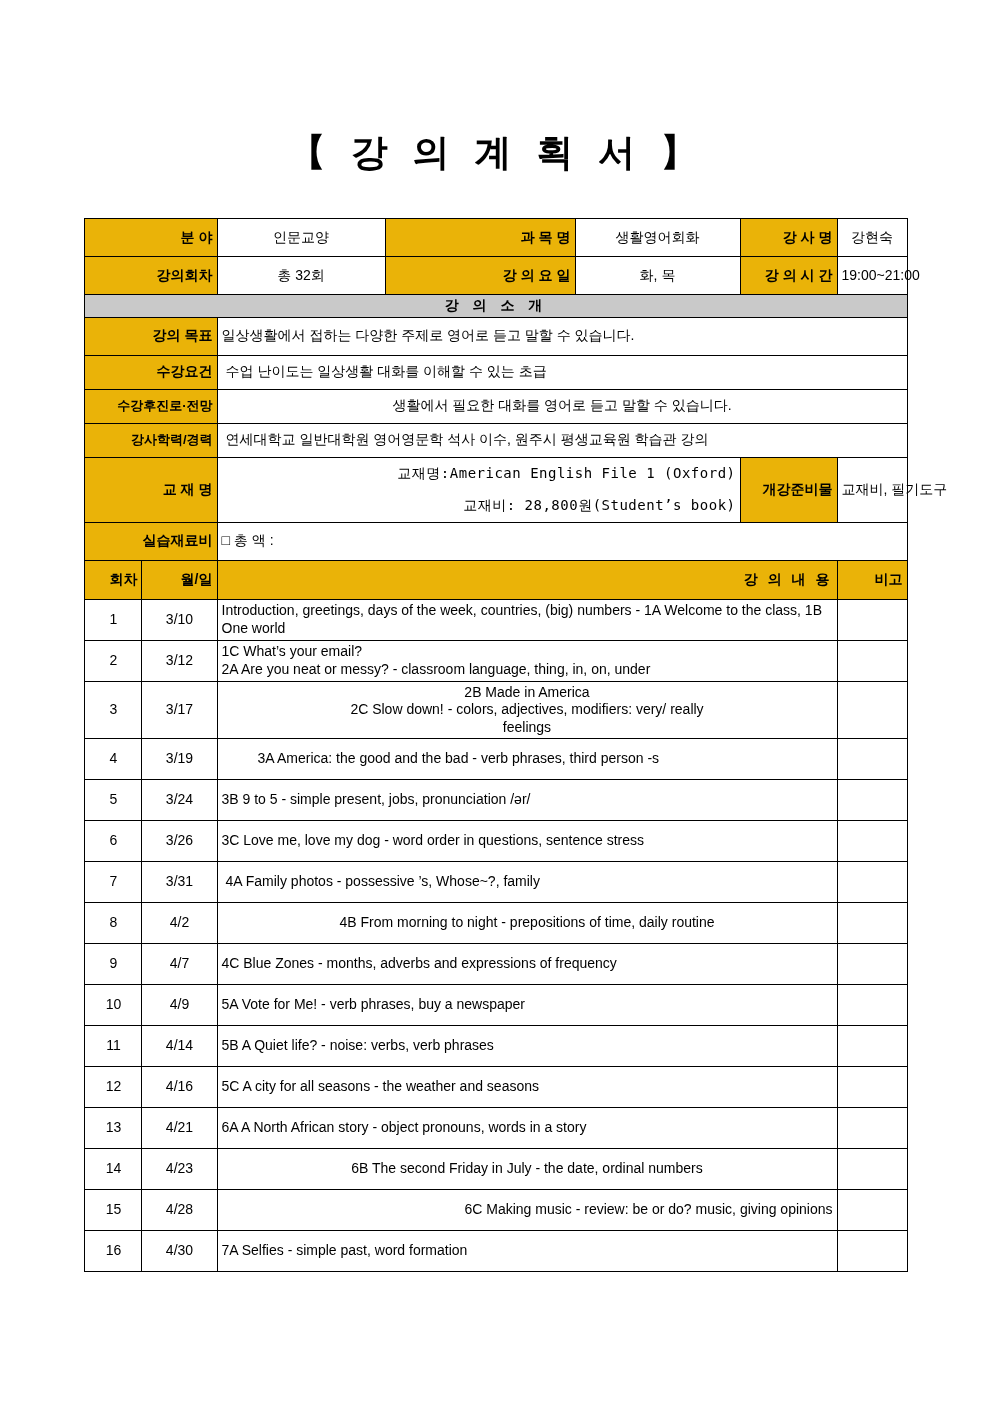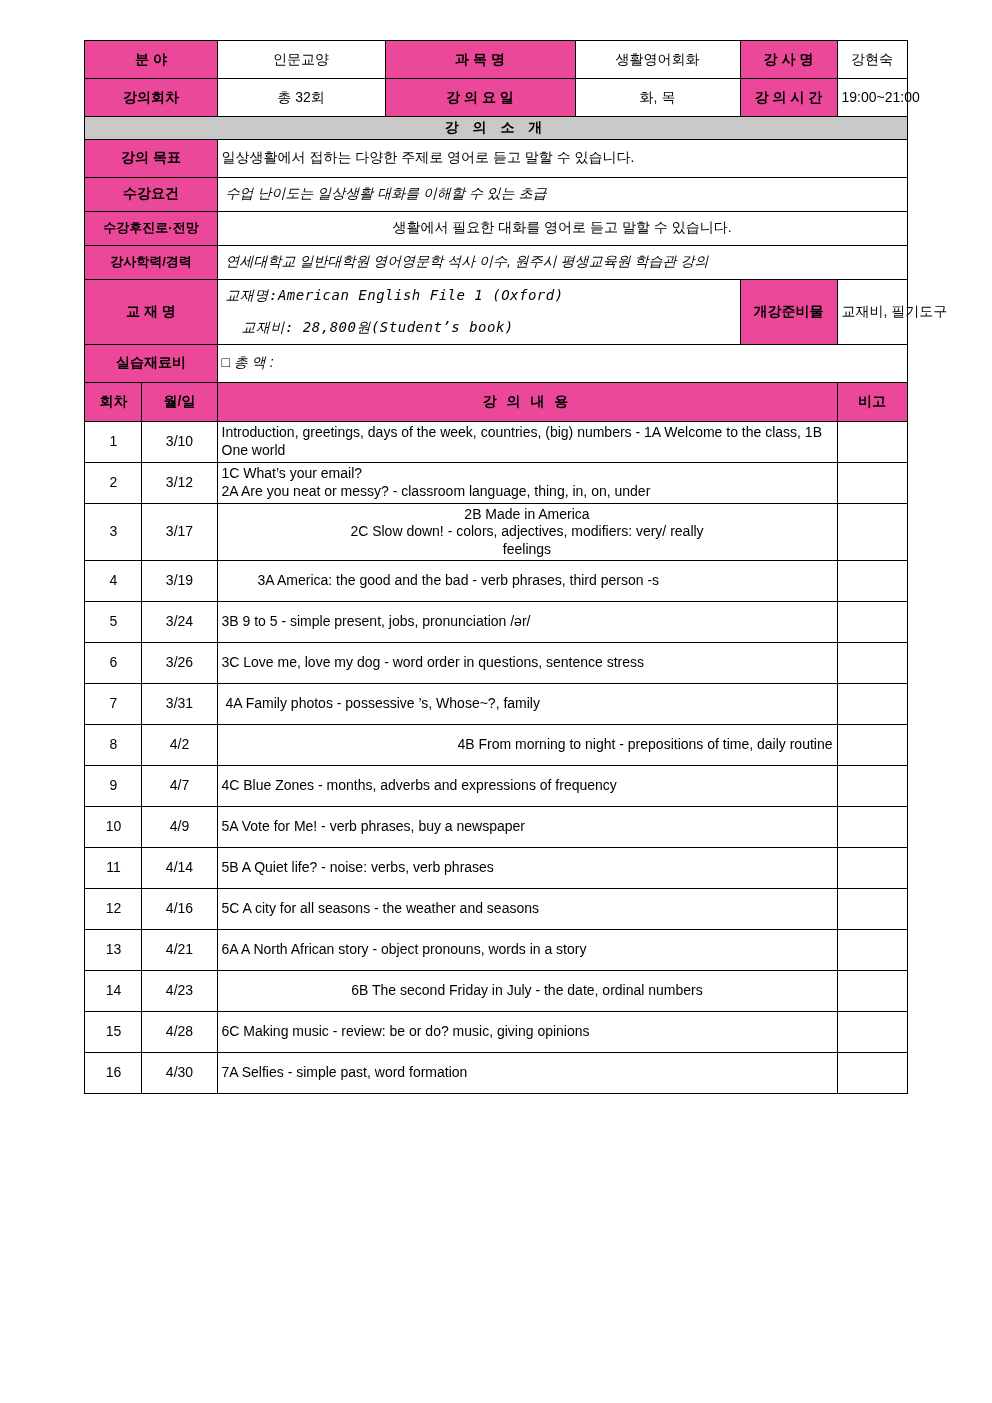--- a/index.html
+++ b/index.html
@@ -38,44 +38,45 @@
     table-layout: fixed;
   }
   table.sheet td {
     border: 1px solid #000000;
     padding: 2px 4px;
     vertical-align: middle;
     font-size: 14px;
     line-height: 1.25;
   }
   .shade-lite {
-    background: #ec4899;
-    text-align: center;
+    background: #eab308;
+    text-align: right;
     font-weight: bold;
     font-size: 14px;
   }
   .ctr { text-align: center; }
-  .lft { text-align: left; font-style: italic; }
+  .lft { text-align: left; }
   .big { font-size: 17px; }
   .mid { font-size: 15px; }
   .small { font-size: 12.5px; margin-top: 40px; }
   .sect-head {
     background: #c9c9c9;
     text-align: center;
     font-weight: bold;
     font-size: 17px;
     letter-spacing: 5px;
     padding: 7px 0;
   }
   .row-h-34 { height: 34px; }
   .row-h-38 { height: 38px; }
   .mono {
     font-family: "DejaVu Sans Mono", monospace;
     font-size: 14px;
     letter-spacing: 0.5px;
+    text-align: right;
   }
   .content-cell {
     font-size: 13.5px;
     padding-left: 8px;
     line-height: 1.45;
   }
   .num-cell {
     text-align: center;
     font-size: 14px;
   }
@@ -88,20 +89,21 @@
     font-size: 17px;
     padding-left: 8px;
     margin-left: 31px;
   }
 </style>
 </head>
 <body>
 
 <div class="page">
 
+  <div class="doc-title">【 강 의 계 획 서 】</div>
 
   <table class="sheet">
     <colgroup>
       <col style="width:57px">
       <col style="width:75px">
       <col style="width:168px">
       <col style="width:190px">
       <col style="width:165px">
       <col style="width:97px">
       <col style="width:70px">
@@ -214,21 +216,21 @@
         </tr>
         <tr>
           <td class="num-cell" style="height: 36px;">7</td>
           <td class="date-cell">3/31</td>
           <td colspan="4" class="content-cell mid" style="text-align: left; white-space: pre-line; padding-left: 8px;">4A Family photos - possessive  ’s, Whose~?, family</td>
           <td class="note-cell"></td>
         </tr>
         <tr>
           <td class="num-cell" style="height: 36px;">8</td>
           <td class="date-cell">4/2</td>
-          <td colspan="4" class="content-cell mid" style="text-align: right; white-space: pre-line;">4B From morning to night - prepositions of time, daily routine</td>
+          <td colspan="4" class="content-cell mid" style="text-align: center; white-space: pre-line;">4B From morning to night - prepositions of time, daily routine</td>
           <td class="note-cell"></td>
         </tr>
         <tr>
           <td class="num-cell" style="height: 36px;">9</td>
           <td class="date-cell">4/7</td>
           <td colspan="4" class="content-cell mid" style="text-align: left; white-space: pre-line;">4C Blue Zones - months, adverbs and expressions of frequency</td>
           <td class="note-cell"></td>
         </tr>
         <tr>
           <td class="num-cell" style="height: 36px;">10</td>
@@ -256,21 +258,21 @@
         </tr>
         <tr>
           <td class="num-cell" style="height: 36px;">14</td>
           <td class="date-cell">4/23</td>
           <td colspan="4" class="content-cell mid" style="text-align: center; white-space: pre-line;">6B The second Friday in July -  the date, ordinal numbers</td>
           <td class="note-cell"></td>
         </tr>
         <tr>
           <td class="num-cell" style="height: 36px;">15</td>
           <td class="date-cell">4/28</td>
-          <td colspan="4" class="content-cell mid" style="text-align: left; white-space: pre-line;">6C Making music - review: be or do?  music, giving opinions</td>
+          <td colspan="4" class="content-cell mid" style="text-align: right; white-space: pre-line;">6C Making music - review: be or do?  music, giving opinions</td>
           <td class="note-cell"></td>
         </tr>
         <tr>
           <td class="num-cell" style="height: 36px;">16</td>
           <td class="date-cell">4/30</td>
           <td colspan="4" class="content-cell mid" style="text-align: left; white-space: pre-line;">7A Selfies - simple past, word formation</td>
           <td class="note-cell"></td>
         </tr>
       </tbody>
   </table>

